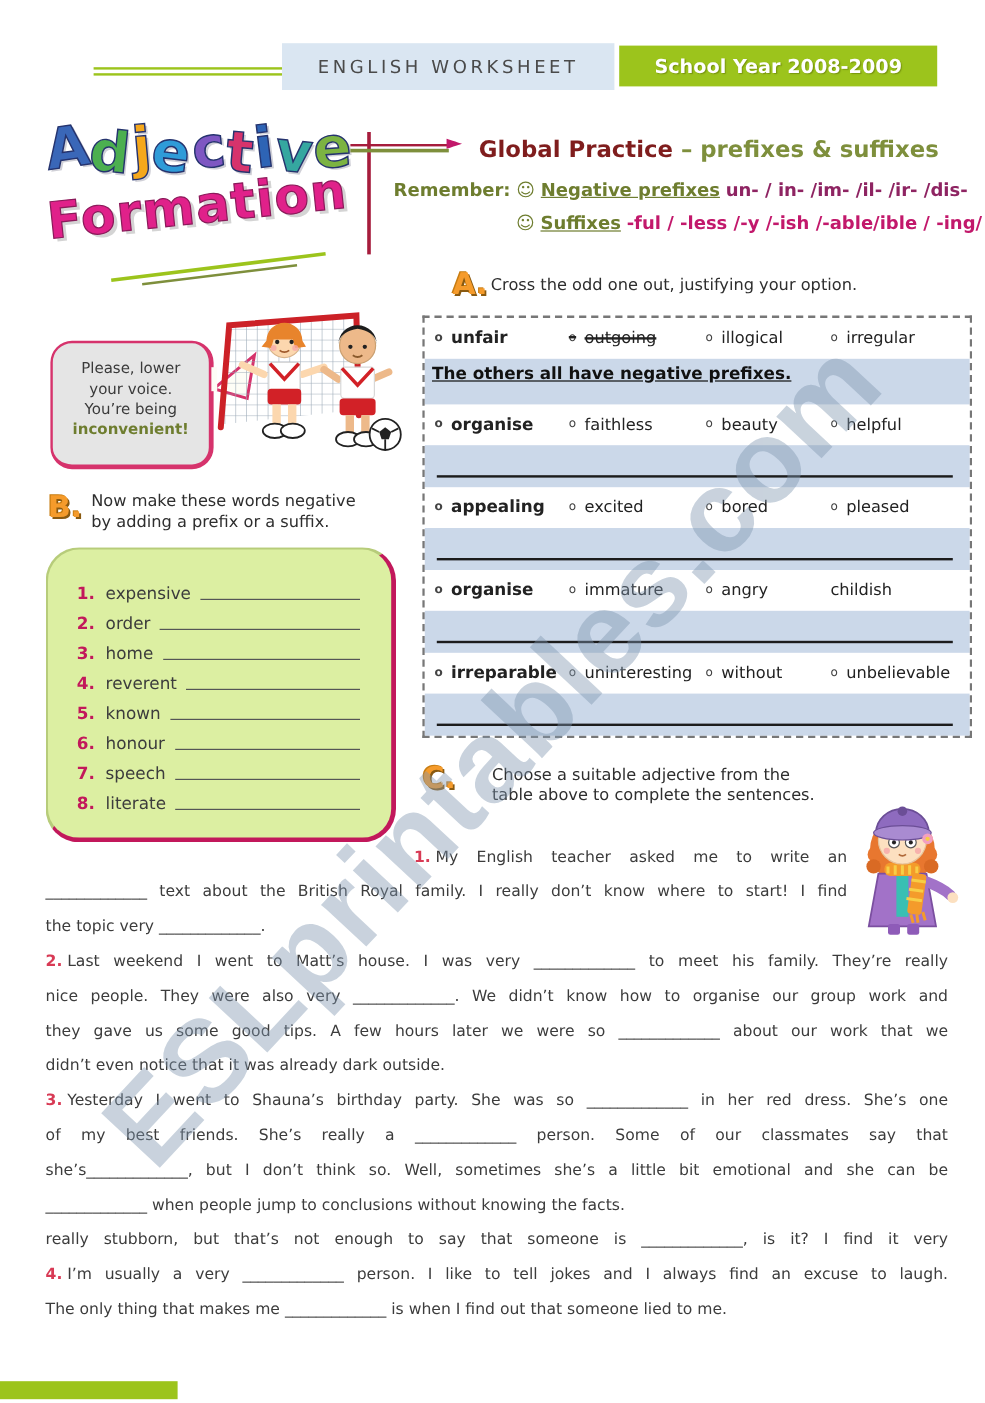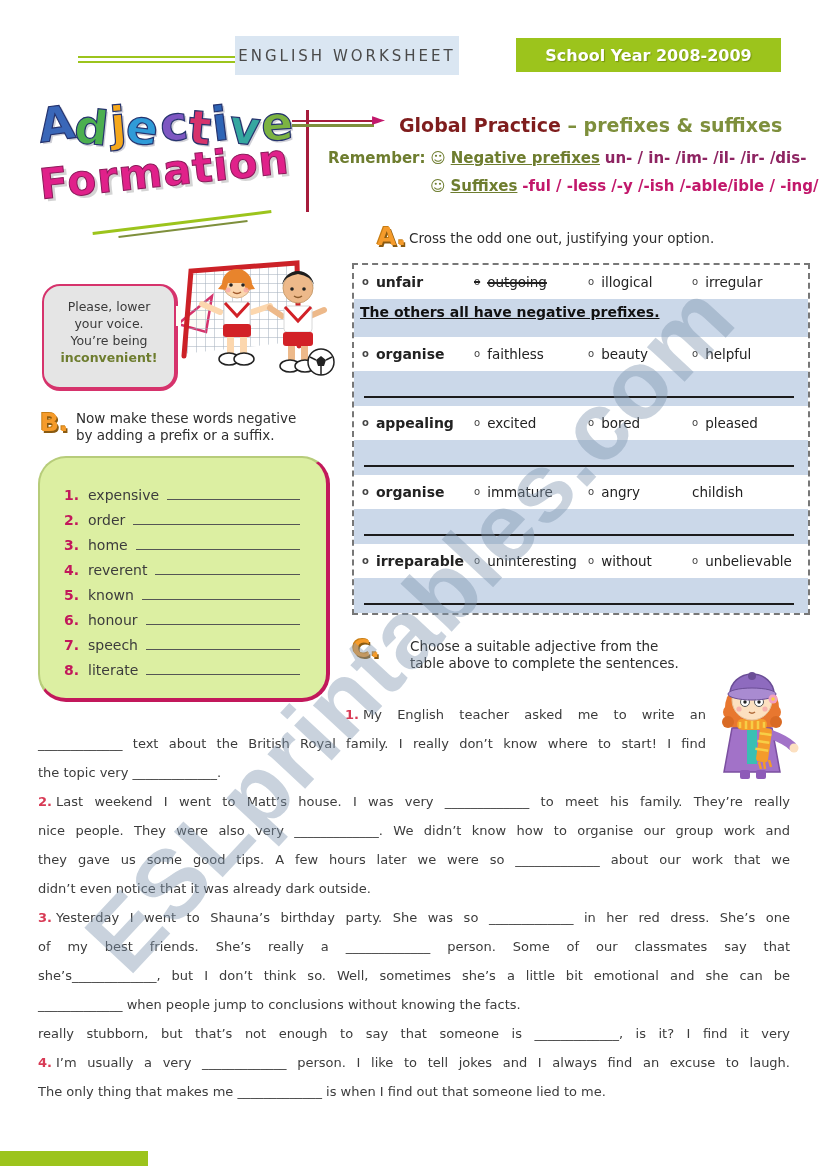--- a/index.html
+++ b/index.html
@@ -2,21 +2,21 @@
 <html><head>
 <meta charset="utf-8">
 <style>
   html,body{margin:0;padding:0;background:#fff;}
   .page{position:relative;width:821px;height:1169px;background:#fff;overflow:hidden;
         font-family:"DejaVu Sans",sans-serif;color:#333;}
 
   
   .green-rule{position:absolute;left:78px;top:56px;width:157px;height:3px;
               border-top:2px solid #9CC41C;border-bottom:2px solid #9CC41C;}
-  .ws-box{position:absolute;left:235px;top:36px;width:224px;height:39px;background:#DAE6F2;
+  .ws-box{position:absolute;left:235px;top:36px;width:277px;height:39px;background:#DAE6F2;
           display:flex;align-items:center;justify-content:center;
           font-size:15px;letter-spacing:3px;color:#4a4a4a;}
   .year-box{position:absolute;left:516px;top:38px;width:265px;height:34px;background:#9CC41C;
             display:flex;align-items:center;justify-content:center;color:#fff;
             font-size:16px;font-weight:bold;text-shadow:1px 1px 1px rgba(90,110,0,.55);}
 
   
   .wordart1{position:absolute;left:38px;top:96px;font-size:47px;font-weight:bold;
             -webkit-text-stroke:1.2px #25336e;letter-spacing:1px;}
   .wordart1 span{display:inline-block;text-shadow:2px 2px 0 rgba(120,120,140,.35);}

